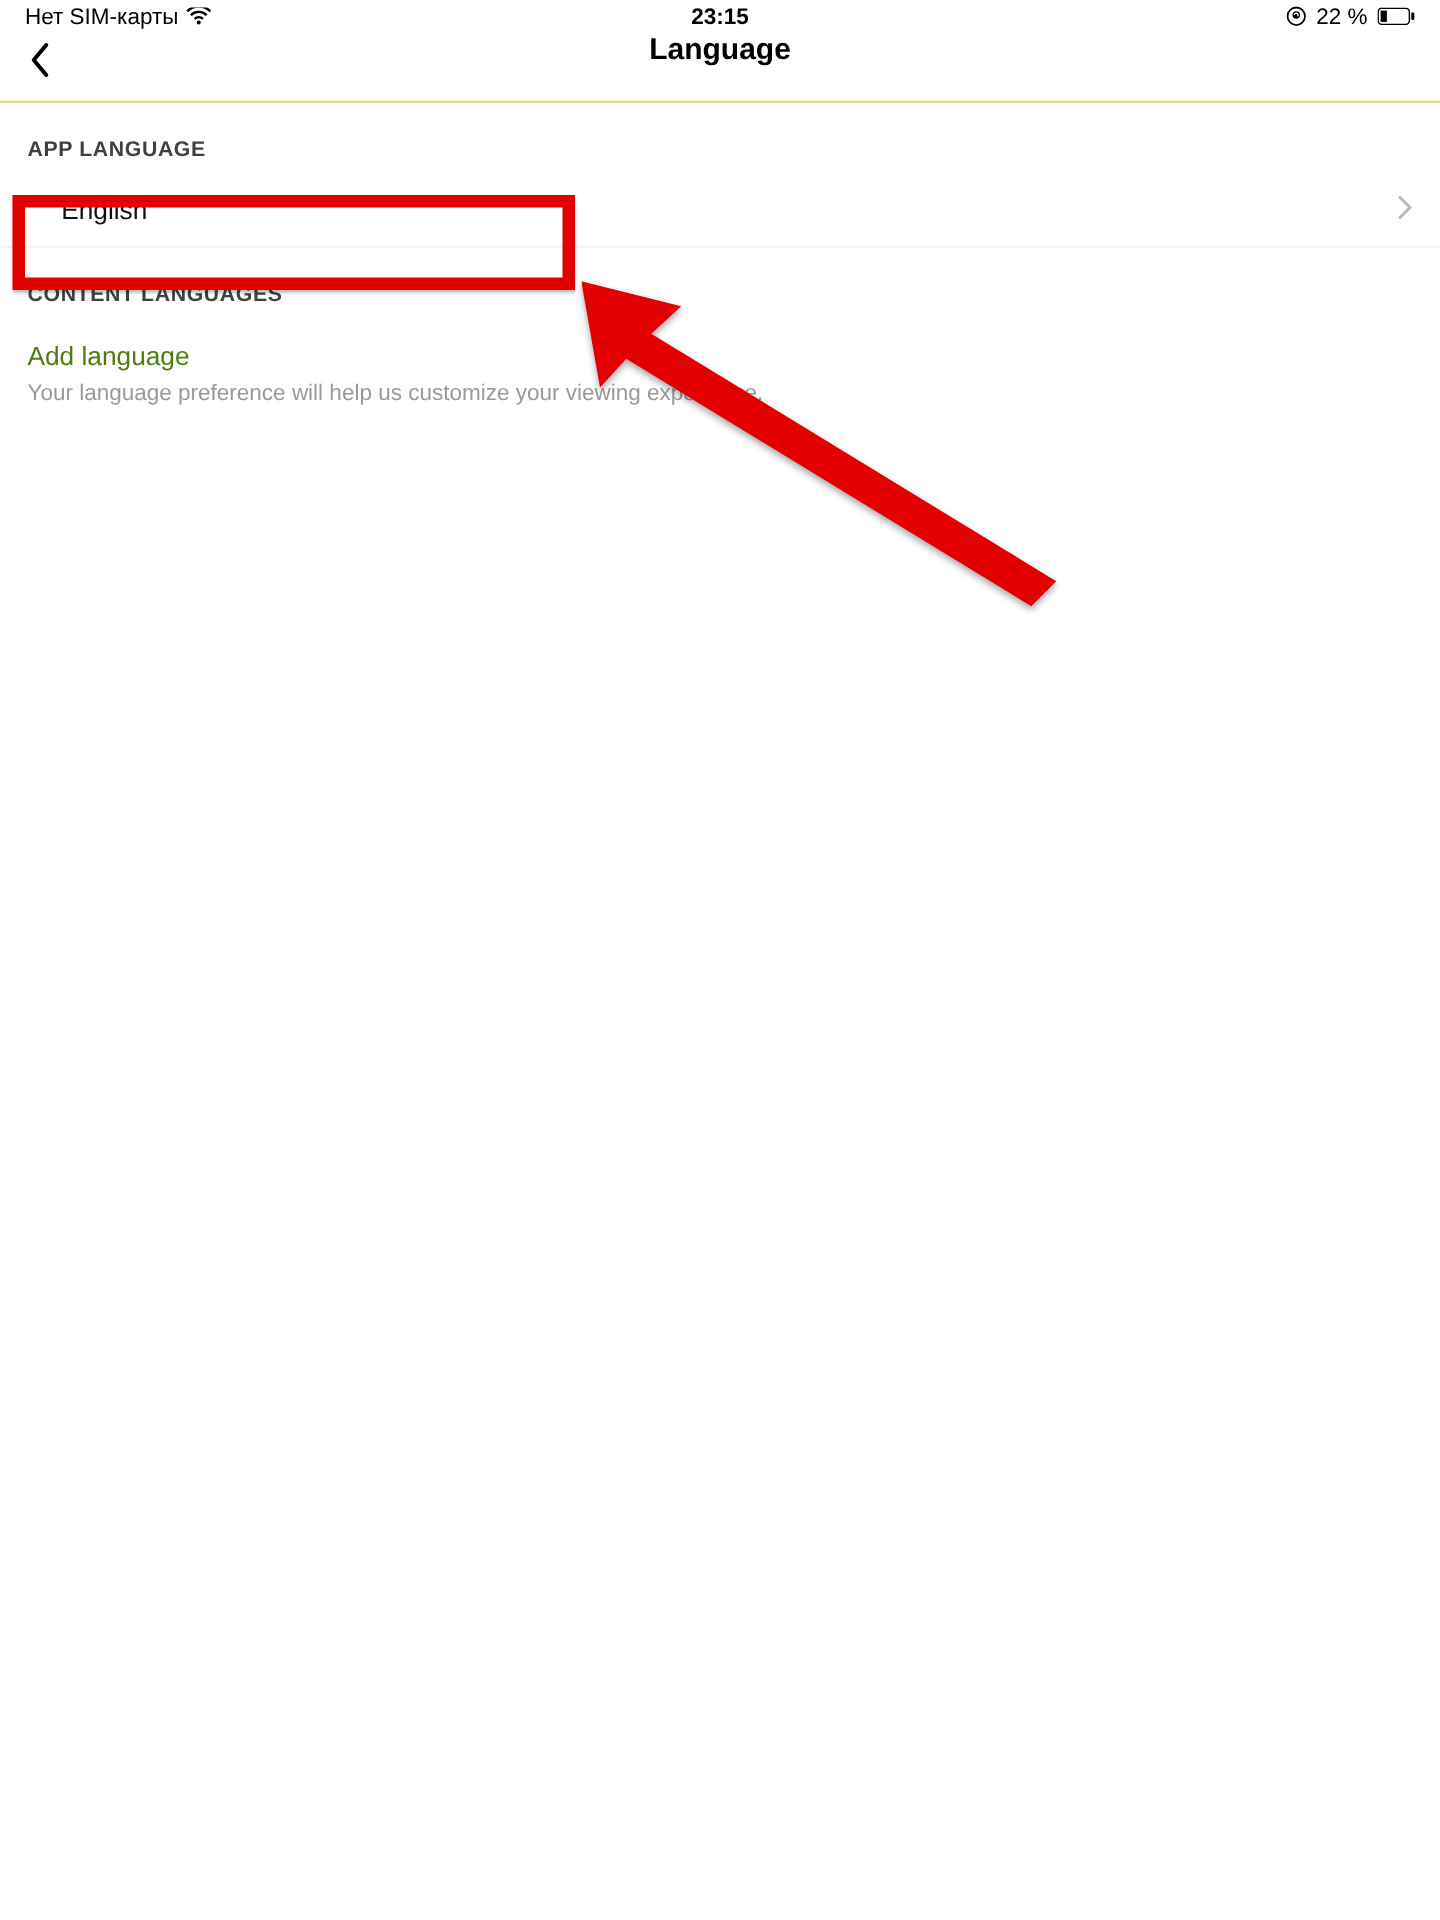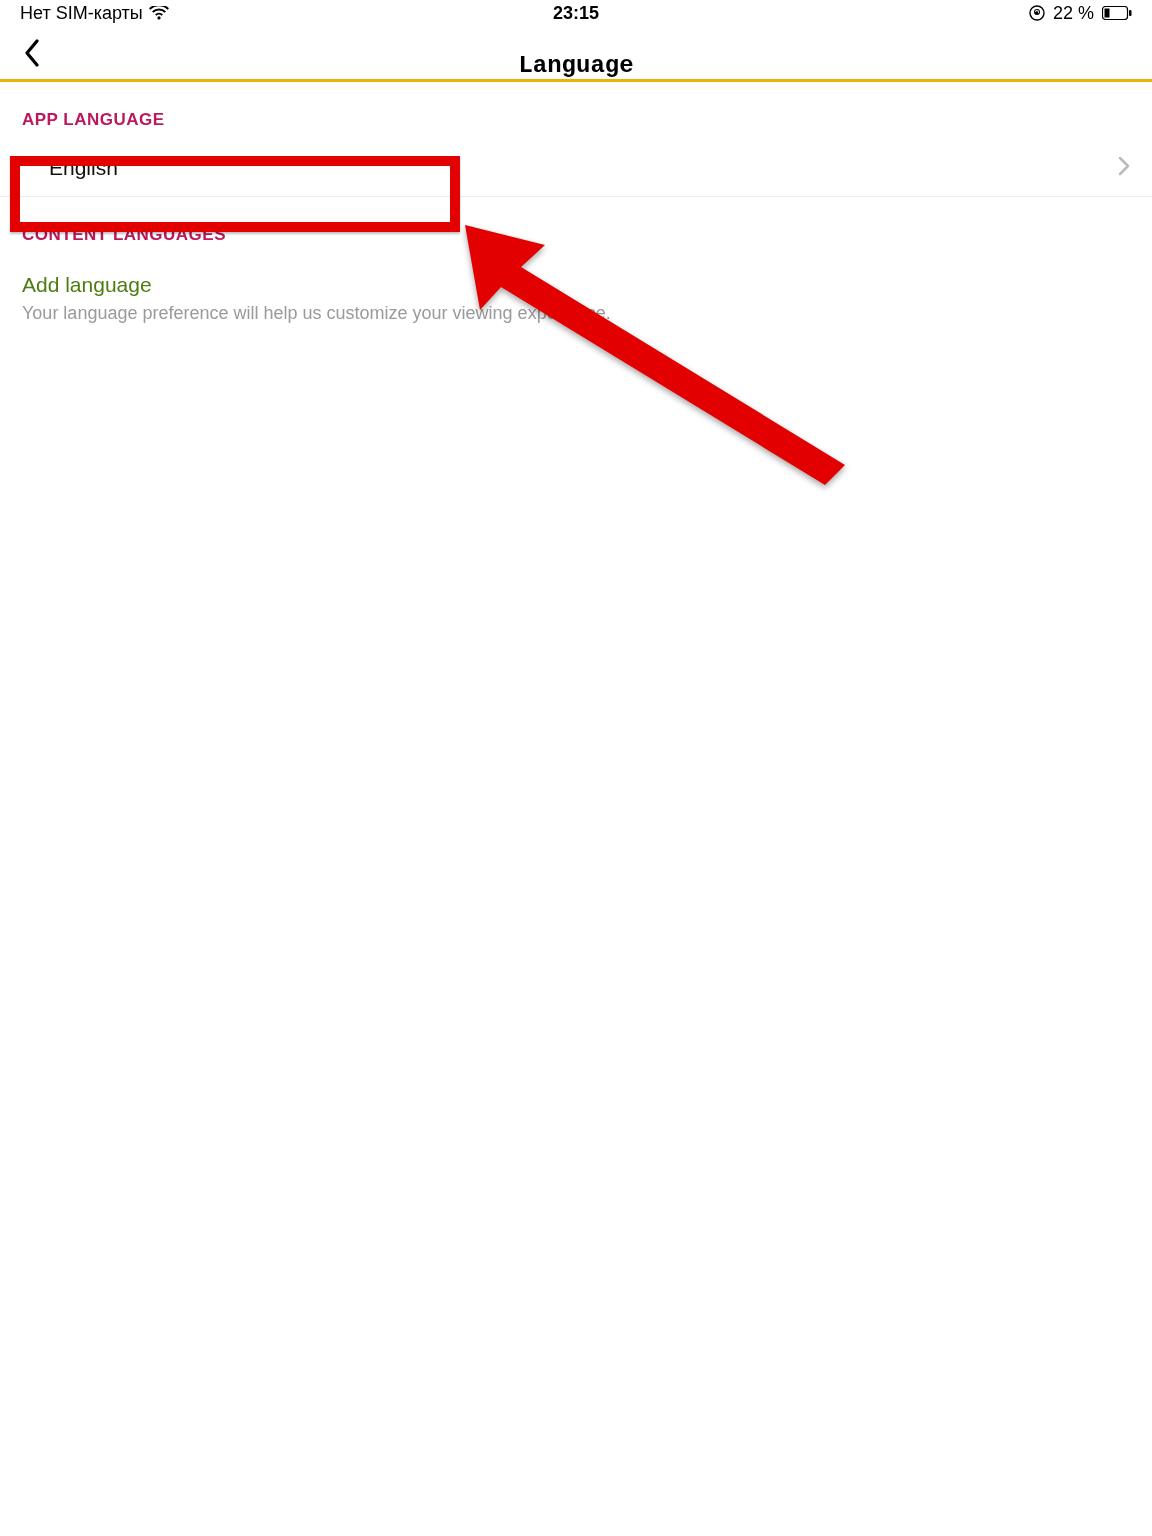--- a/index.html
+++ b/index.html
@@ -34,24 +34,23 @@
   }
   .status-right {
     display: flex;
     align-items: center;
     gap: 8px;
   }
   .wifi-icon svg, .lock-icon svg, .battery-icon svg { display: block; }
   .nav-bar {
     height: 56px;
     display: flex;
-    align-items: flex-end;
+    align-items: flex-start;
     position: relative;
-    border-bottom: 3px solid #eab308;
-    font-family: Liberation Mono, monospace;
+    border-bottom: 1px solid #eab308;
   }
   .back-btn {
     width: 48px;
     height: 48px;
     display: flex;
     align-items: center;
     justify-content: center;
     margin-left: 8px;
     cursor: pointer;
   }
@@ -61,21 +60,21 @@
     transform: translateX(-50%);
     font-size: 24px;
     font-weight: 700;
   }
   .content { }
   .section-header {
     padding: 28px 22px 10px 22px;
     font-size: 17px;
     font-weight: 600;
     letter-spacing: 0.5px;
-    color: #be185d;
+    color: #404040;
   }
   .list-row {
     display: flex;
     align-items: center;
     justify-content: space-between;
     padding: 16px 22px 16px 22px;
     border-bottom: 1px solid #ededed;
     cursor: pointer;
     position: relative;
   }

